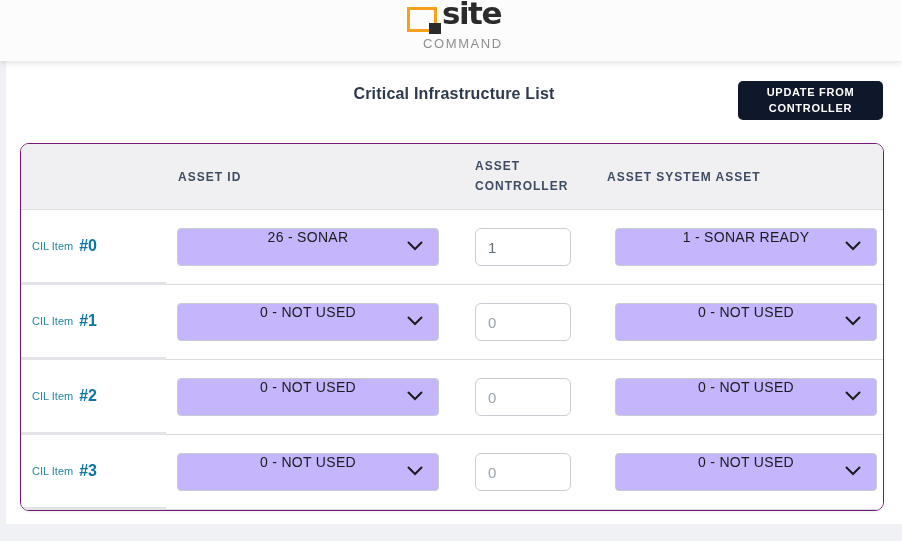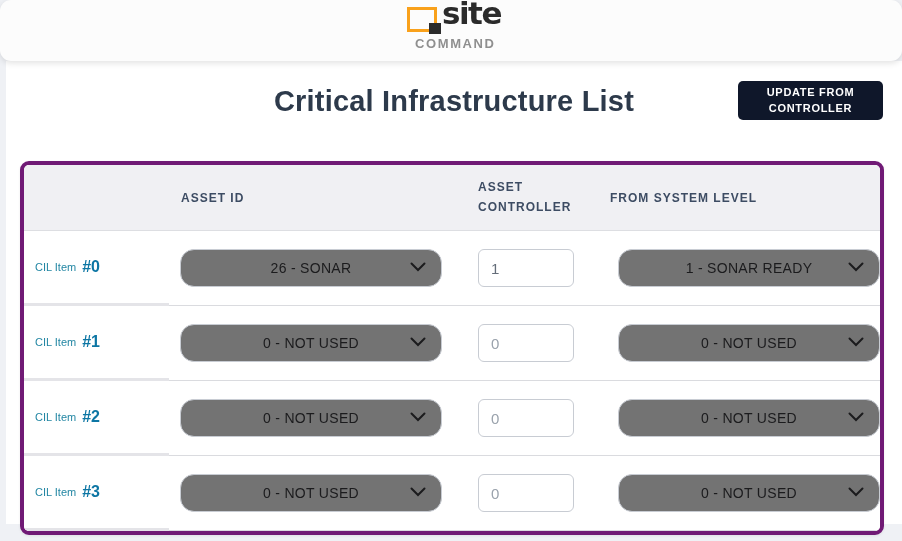--- a/index.html
+++ b/index.html
@@ -11,63 +11,62 @@
     position:relative;
     overflow:hidden;
   }
 
   
   .navbar {
     position:absolute; top:0; left:0; right:0; height:61px;
     background:#fcfcfc;
     box-shadow:0 2px 6px rgba(0,0,0,0.12);
     z-index:3;
-    border-radius:11px;
   }
   .logo { position:absolute; left:50%; transform:translateX(-50%); top:4px; width:88px; height:54px; }
   .logo-square { position:absolute; left:0; top:3px; width:30px; height:25px; border:3px solid #f9a11b; background:transparent; }
   .logo-dot { position:absolute; left:22px; top:19px; width:12px; height:11px; background:#2b2b2b; }
   .logo-word {
     position:absolute; left:35px; top:-9px;
     font-size:31px; font-weight:800; color:#2b2b2b; letter-spacing:-1.5px;
     font-family:"DejaVu Sans","Liberation Sans",sans-serif;
   }
   .logo-sub {
-    position:absolute; left:8px; top:32px; width:88px;
-    font-size:13px; font-weight:700; color:#8f8f8f; letter-spacing:1.6px;
+    position:absolute; left:16px; top:32px; width:88px;
+    font-size:13px; font-weight:400; color:#8f8f8f; letter-spacing:1.6px;
   }
 
   
   .content {
     position:absolute; left:6px; right:0; top:61px; height:463px;
     background:#ffffff;
     z-index:1;
   }
   .page-title {
     position:absolute; top:24px; left:0; right:0;
     text-align:center;
-    font-size:29px; font-weight:700; color:#2d3a4b;
+    font-size:16px; font-weight:700; color:#2d3a4b;
     letter-spacing:0.2px;
   }
   .update-btn {
     position:absolute; top:20px; right:19px;
     width:145px; height:39px;
     background:#0f172a; color:#ffffff;
     border:none; border-radius:5px;
     font-family:"Liberation Sans",sans-serif;
     font-size:11px; font-weight:700; letter-spacing:0.7px;
     line-height:1.4; text-align:center;
     padding:0 14px; cursor:pointer;
   }
 
   
   .card {
-    position:absolute; top:100px; left:14px; width:864px;
+    position:absolute; top:82px; left:14px; width:864px;
     background:#ffffff;
-    border:4px solid #701a75;
+    border:1px solid #701a75;
     border-radius:9px;
     overflow:hidden;
     box-shadow:0 1px 3px rgba(0,0,0,0.07);
   }
   .grid-row {
     display:grid;
     grid-template-columns:145px 297px 132px 1fr;
   }
   .thead {
     height:66px;
@@ -89,24 +88,24 @@
     padding-left:11px;
     border-bottom:3px solid #e4e4e8;
   }
   .cell-ctl { border-bottom:1px solid #dadbdf; }
   .cil-label { font-size:11px; color:#2286a3; }
   .cil-num   { font-size:16px; font-weight:700; color:#0d76a4; margin-left:6px; }
 
   .dropdown {
     height:38px; width:262px;
     margin-left:11px;
-    background:#737373;
-    border:1px solid #c8ccd3; border-radius:14px;
+    background:#c4b5fd;
+    border:1px solid #c8ccd3; border-radius:4px;
     position:relative;
-    display:flex; align-items:center;
+    display:flex; align-items:flex-start;
     cursor:pointer;
   }
   .cell-level .dropdown { margin-left:20px; }
   .dropdown .dd-value {
     width:100%; text-align:center;
     font-size:14px; color:#1b1b1d; letter-spacing:0.3px;
   }
   .dropdown .dd-chevron {
     position:absolute; right:15px; top:12px;
     display:flex; align-items:center;
@@ -146,21 +145,21 @@
 
     <div class="grid-row thead">
       <div class="th"></div>
       <div class="th">
         <span>ASSET ID</span>
       </div>
       <div class="th th-iteration">
         <span>ASSET CONTROLLER</span>
       </div>
       <div class="th">
-        <span>FROM SYSTEM LEVEL</span>
+        <span>ASSET SYSTEM ASSET</span>
       </div>
     </div>
 
     <div class="grid-row trow">
       <div class="cell-label">
         <span class="cil-label">CIL Item</span>
         <span class="cil-num">#0</span>
       </div>
       <div class="cell-ctl cell-assetid">
         <div class="dropdown">

